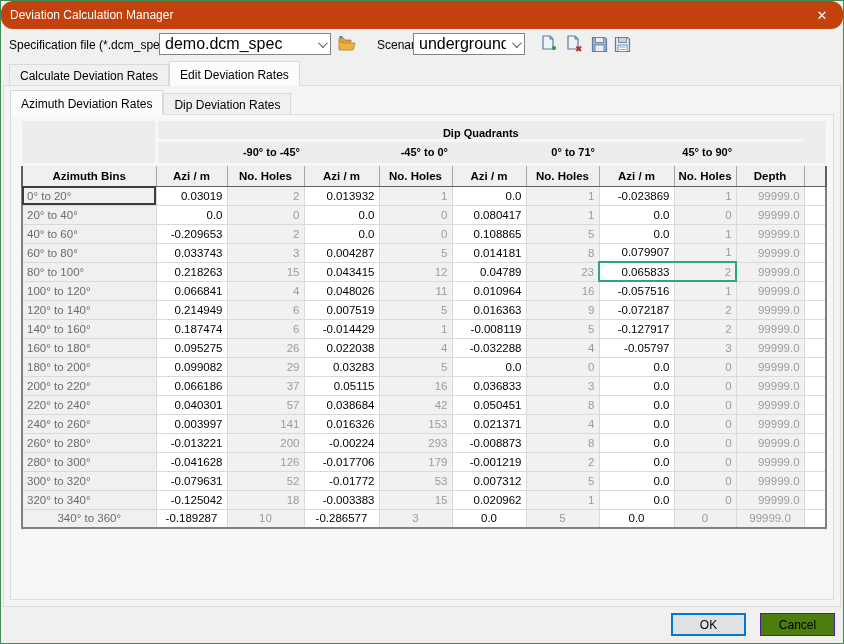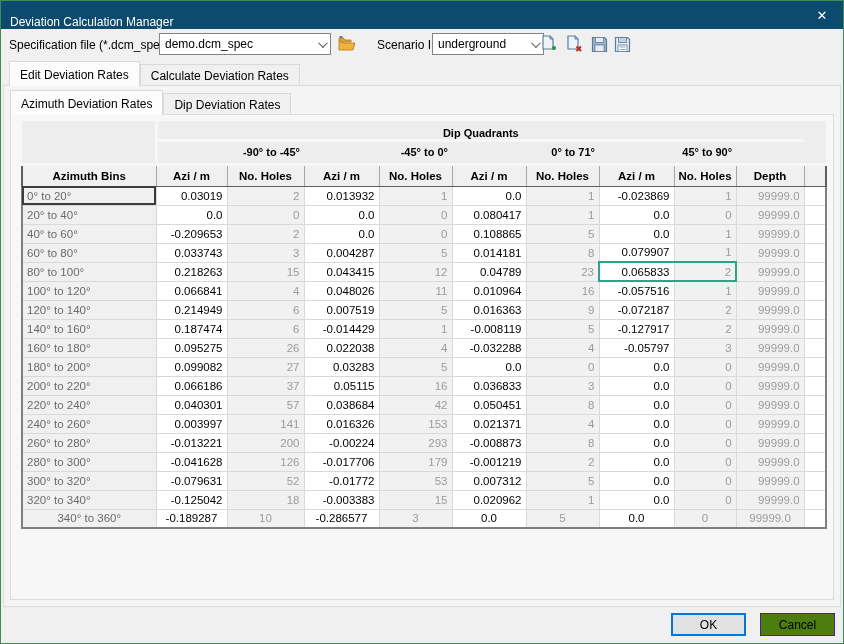--- a/index.html
+++ b/index.html
@@ -7,34 +7,34 @@
   body { font-family:"Liberation Sans", sans-serif; }
 
   .window {
     position:relative; width:844px; height:644px;
     background:#f0f0f0; border:1px solid #3f8b55; overflow:hidden;
   }
 
   
   .titlebar {
     position:absolute; left:0; top:0; right:0; height:28px;
-    background:#0c4a6e; color:#fff; display:flex; align-items:flex-end;
+    background:#c2410c; color:#fff; display:flex; align-items:center;border-radius:12px;
   }
   .titlebar .title { font-size:12px; padding-left:9px; }
   .titlebar .close-btn {
     margin-left:auto; width:42px; height:28px; display:flex;
     align-items:center; justify-content:center; color:#fff; font-size:13px; cursor:default;
   }
 
   
   .controls { position:absolute; left:0; top:28px; right:0; height:32px; }
   .lbl { position:absolute; font-size:12px; color:#000; top:9px; }
   .combo {
     position:absolute; top:4px; height:22px; background:#fff;
-    border:1px solid #848484; font-size:12px; display:flex; align-items:center;
+    border:1px solid #848484; font-size:16px; display:flex; align-items:center;
   }
   .combo .combo-text { padding-left:5px; flex:1; white-space:nowrap; overflow:hidden; }
   .combo .chev { width:18px; display:flex; align-items:center; justify-content:center; }
   .chev i {
     display:block; width:7px; height:7px; border-right:1.4px solid #555;
     border-bottom:1.4px solid #555; transform:rotate(45deg) translateY(-2px);
   }
   .iconbtn { position:absolute; top:5px; width:20px; height:20px; display:flex; align-items:center; justify-content:center; }
 
   
@@ -121,21 +121,21 @@
         </span>
     </div>
     <span class="iconbtn" style="left:336px;">
       <svg width="18" height="16" viewBox="0 0 18 16">
         <path d="M1 4 L1 14 L15 14 L17 7 L4 7 L3 4 Z" fill="#f0b13d" stroke="#b07c1d" stroke-width="0.8"></path>
         <path d="M1 4 L1 2.5 L6 2.5 L7 4 L13 4 L13 6 L3 6 Z" fill="#e8a433" stroke="#b07c1d" stroke-width="0.8"></path>
         <path d="M5 1 L9 1 L9 3.2 L5 3.2 Z M4 3 L7 0 L10 3 Z" fill="#3b6ea5" transform="translate(-2.2,-0.6) scale(0.75)"></path>
       </svg>
     </span>
     <span class="lbl" style="left:376px;">Scenario ID</span>
-    <div class="combo" style="left:431px; width:112px;">
+    <div class="combo" style="left:412px; width:112px;">
       <span class="combo-text">underground</span>
       <span class="chev">
           <i></i>
         </span>
     </div>
 
     <span class="iconbtn" style="left:538px;">
       <svg width="17" height="18" viewBox="0 0 17 18">
         <path d="M2 1 L9 1 L12 4 L12 14 L2 14 Z" fill="#eef3f7" stroke="#5b7da0" stroke-width="1.2"></path>
         <path d="M9 1 L9 4 L12 4 Z" fill="#c3d3e2" stroke="#5b7da0" stroke-width="1"></path>
@@ -160,22 +160,22 @@
       <svg width="17" height="17" viewBox="0 0 17 17">
         <path d="M1.5 1.5 L13.5 1.5 L15.5 3.5 L15.5 15.5 L1.5 15.5 Z" fill="#e7ebef" stroke="#5b7da0" stroke-width="1.2"></path>
         <rect x="4.5" y="1.5" width="8" height="5" fill="#c4d1dc" stroke="#5b7da0" stroke-width="0.8"></rect>
         <rect x="4" y="9" width="9" height="6.5" fill="#fdfdfd" stroke="#5b7da0" stroke-width="0.8"></rect>
         <path d="M5.5 11 L11.5 11 M5.5 13.5 L11.5 13.5" stroke="#8ea4b5" stroke-width="1"></path>
       </svg>
     </span>
   </div>
 
   <div class="tabs">
+    <div class="tab">Calculate Deviation Rates</div>
     <div class="tab active">Edit Deviation Rates</div>
-    <div class="tab">Calculate Deviation Rates</div>
   </div>
 
   <div class="tab-page">
     <div class="subtabs">
       <div class="tab active">Azimuth Deviation Rates</div>
       <div class="tab">Dip Deviation Rates</div>
     </div>
 
     <div class="subtab-page">
       <table class="grid" id="rates-table">
@@ -333,21 +333,21 @@
               <td class="azi">-0.032288</td>
               <td class="holes">4</td>
               <td class="azi">-0.05797</td>
               <td class="holes">3</td>
               <td class="depth">99999.0</td>
               <td class="filler"></td>
             </tr>
             <tr>
               <td class="bin">180° to 200°</td>
               <td class="azi">0.099082</td>
-              <td class="holes">27</td>
+              <td class="holes">29</td>
               <td class="azi">0.03283</td>
               <td class="holes">5</td>
               <td class="azi">0.0</td>
               <td class="holes">0</td>
               <td class="azi">0.0</td>
               <td class="holes">0</td>
               <td class="depth">99999.0</td>
               <td class="filler"></td>
             </tr>
             <tr>

